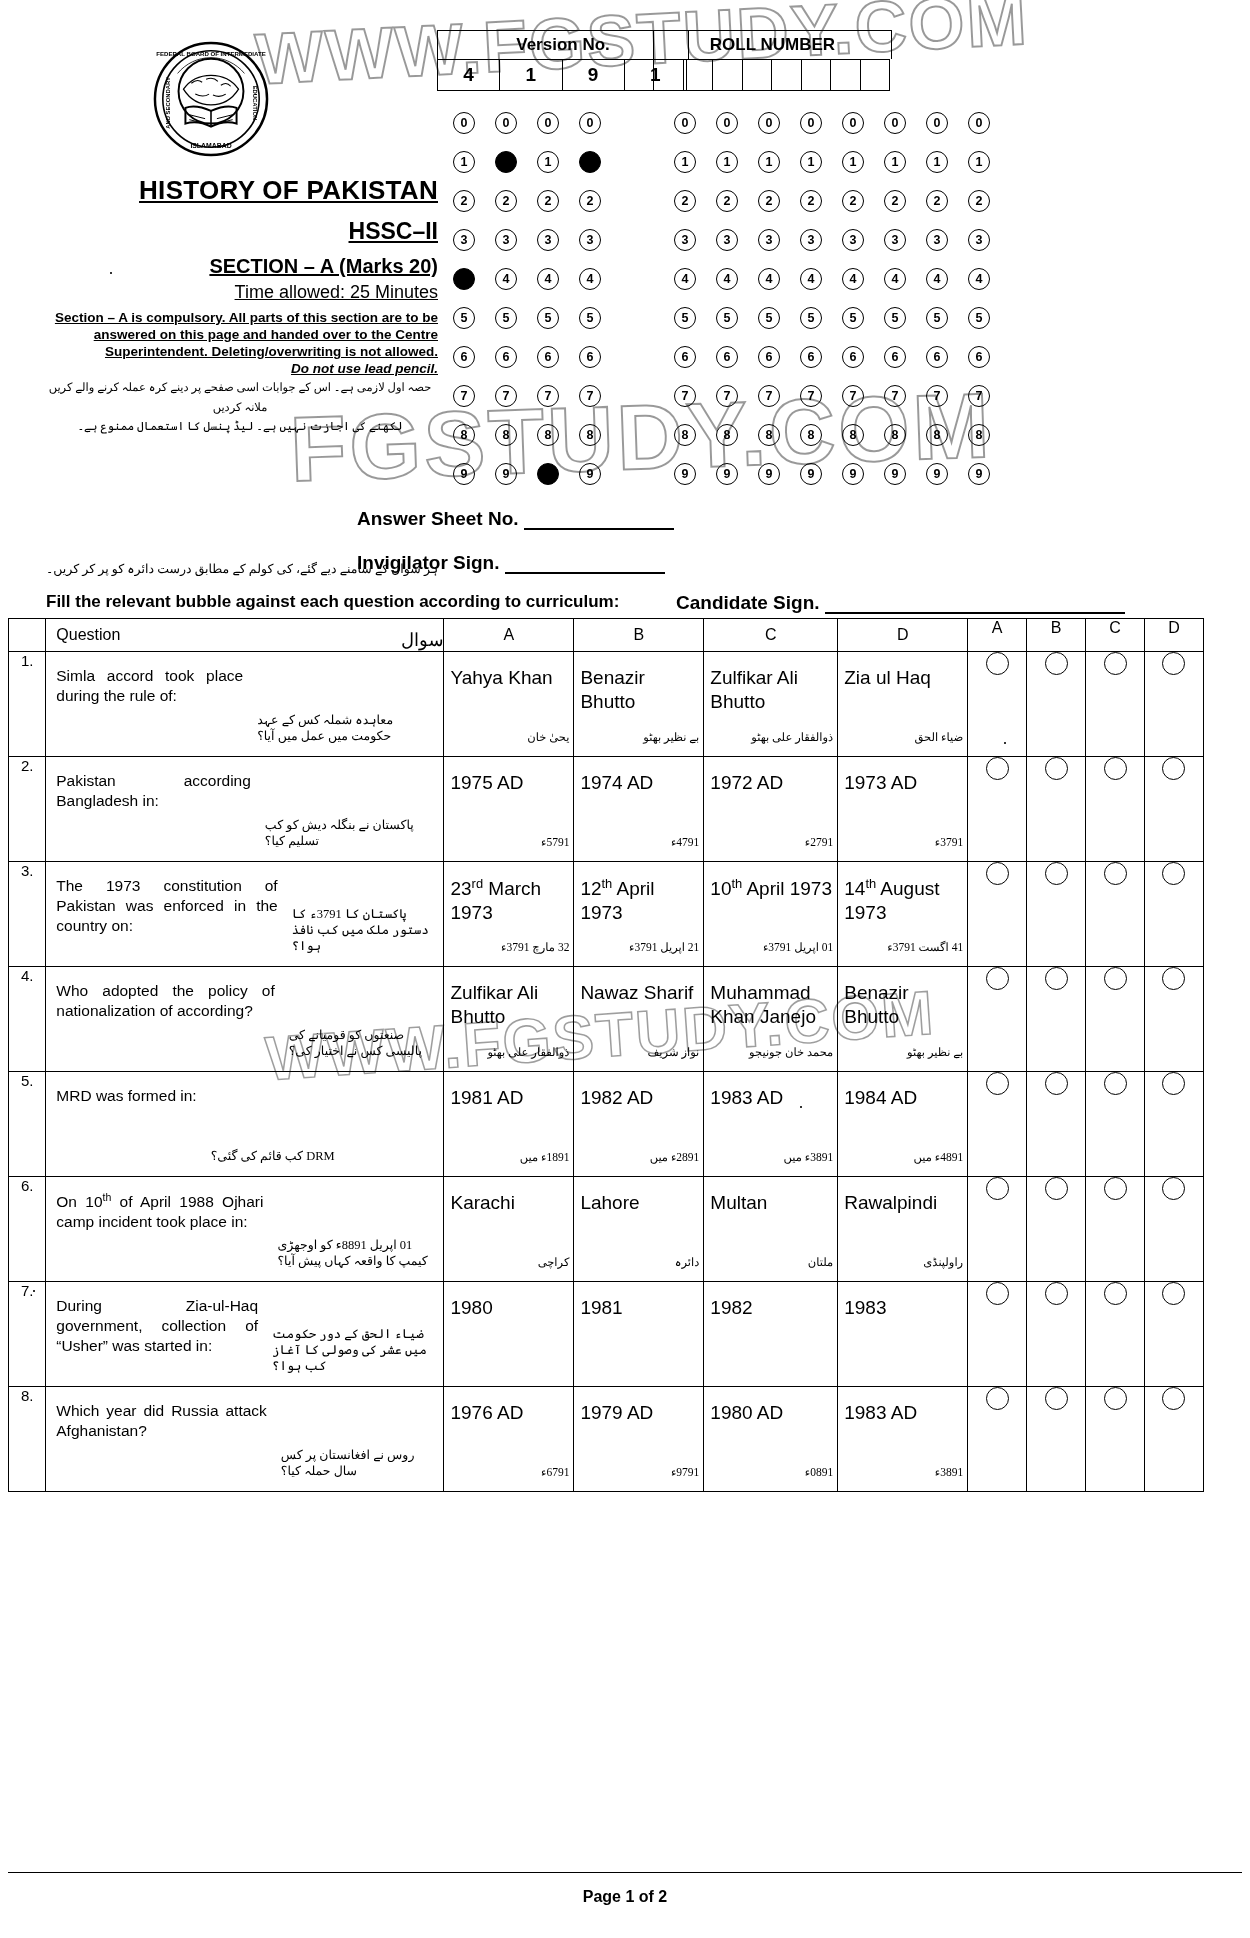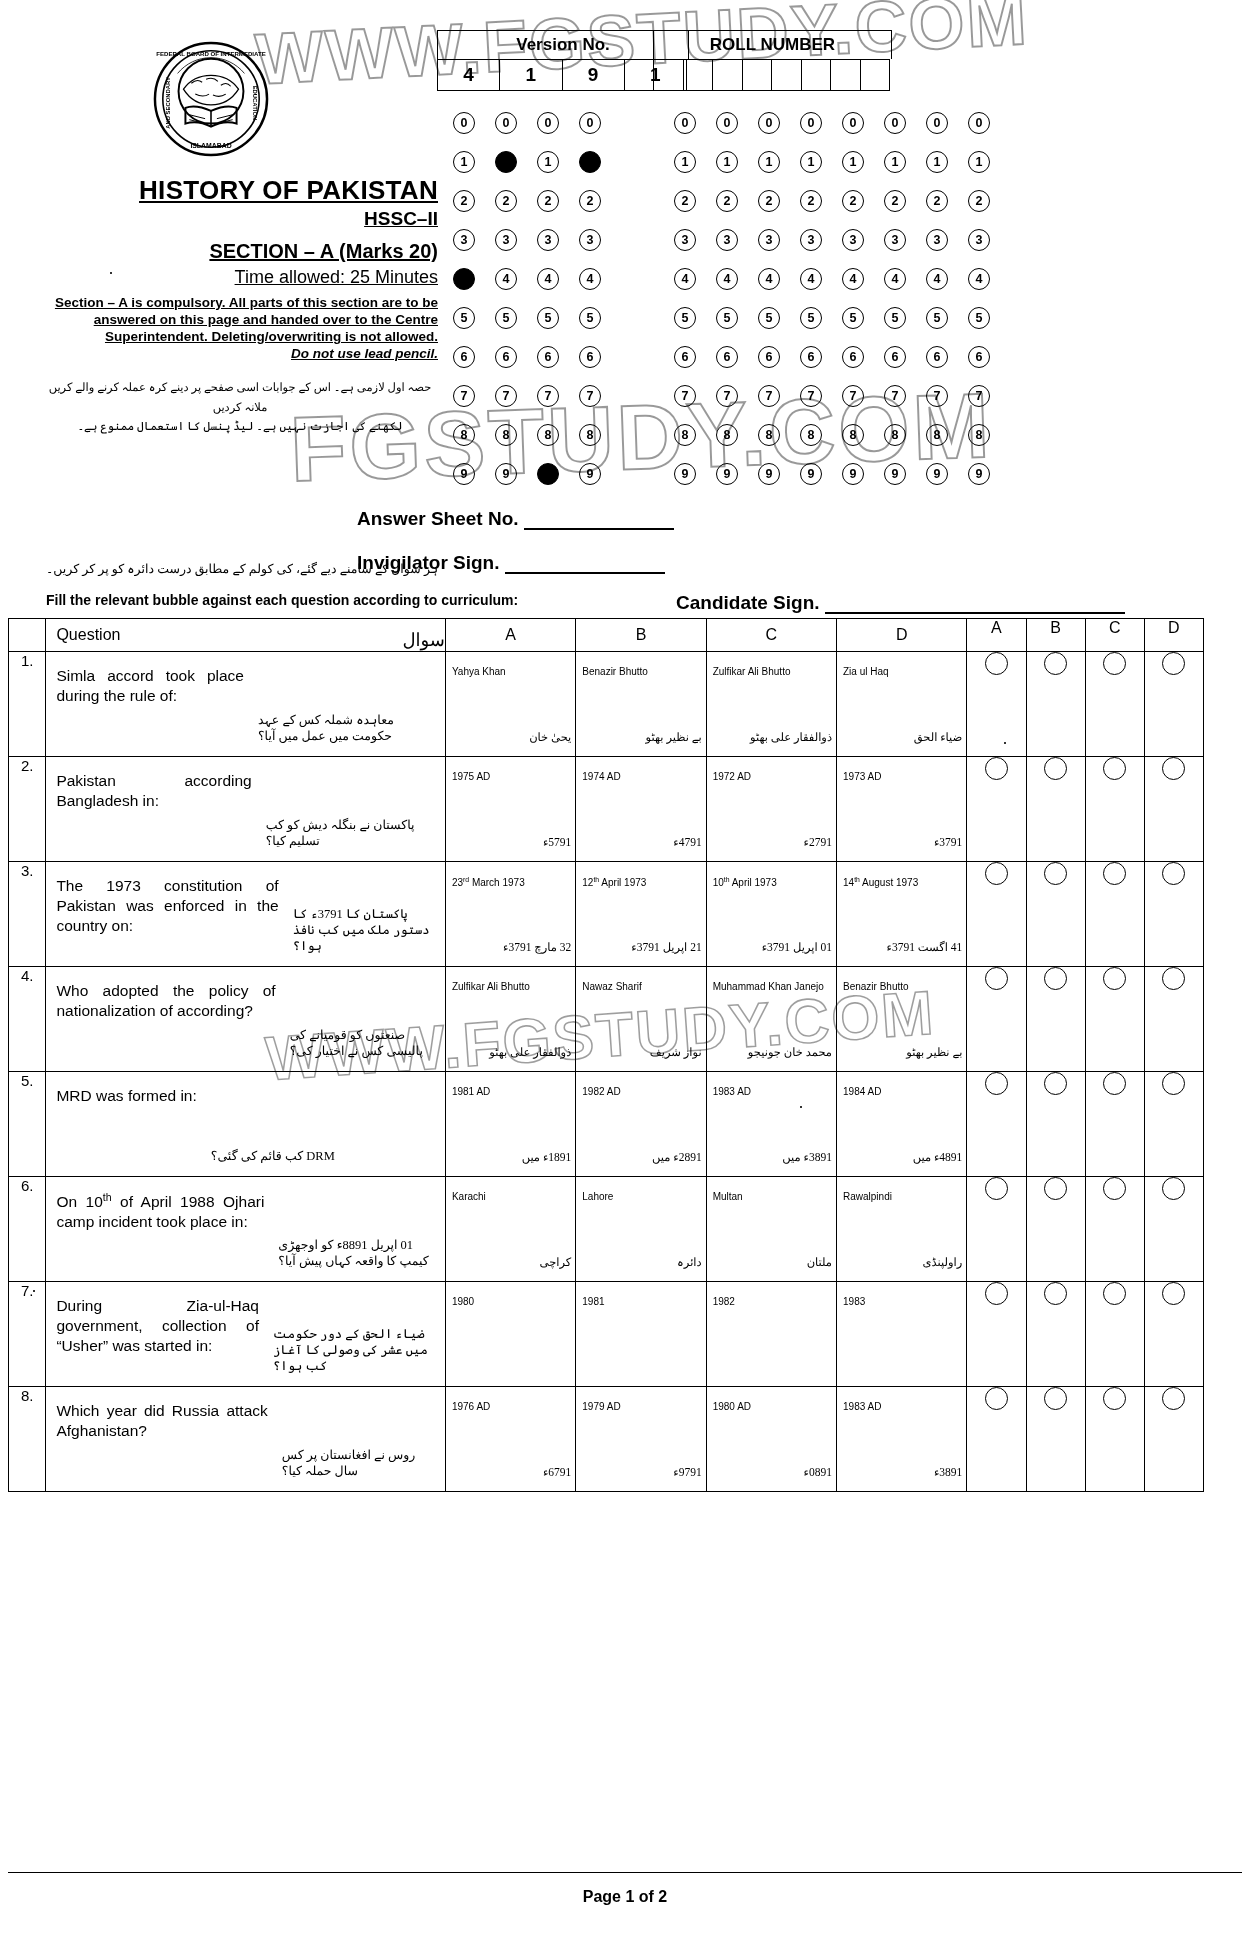--- a/index.html
+++ b/index.html
@@ -26,21 +26,21 @@
   }
   .wm1{left:255px;top:-2px;font-size:72px;letter-spacing:2px;transform:rotate(-3deg);}
   .wm2{left:290px;top:385px;font-size:92px;letter-spacing:3px;transform:rotate(-2deg);}
   .wm3{left:265px;top:1000px;font-size:62px;letter-spacing:2px;transform:rotate(-4deg);-webkit-text-stroke:1.6px rgba(0,0,0,.38);}
 
   
   .logo{position:absolute;left:152px;top:40px;width:118px;height:118px;z-index:2;}
 
   .titleblock{position:absolute;left:18px;top:175px;width:420px;text-align:right;z-index:6;text-decoration:underline;}
   .t-main{font-size:26px;font-weight:bold;letter-spacing:.3px;}
-  .t-sub{font-size:19px;font-weight:bold;margin-top:2px;}
+  .t-sub{font-size:23px;font-weight:bold;margin-top:12px;}
   .t-sec{font-size:20px;font-weight:bold;margin-top:10px;}
   .t-time{font-size:18px;margin-top:4px;}
   .t-note{font-size:13.5px;font-weight:bold;line-height:1.26;margin-top:6px;}
   .t-italic{font-size:13.5px;font-style:italic;font-weight:bold;margin-top:1px;}
 
   .urdu{font-family:"Liberation Serif",serif;direction:rtl;unicode-bidi:bidi-override;margin-top:10px;}
   .u-note{position:absolute;left:40px;top:368px;width:400px;text-align:center;font-size:11.5px;line-height:1.7;z-index:6;}
 
   
   .verbox{position:absolute;left:437px;top:30px;z-index:6;}
@@ -83,21 +83,21 @@
 
   
   .siglabel{position:absolute;font-size:19px;font-weight:bold;z-index:6;}
   .sline{display:inline-block;border-bottom:2.2px solid #000;vertical-align:bottom;}
 
   #answer-sheet-no{left:357px;top:508px;}
   #invigilator-sign{left:357px;top:552px;}
   #candidate-sign{left:676px;top:592px;}
 
   .u-fill{position:absolute;left:46px;top:551px;font-size:12.5px;z-index:6;}
-  #fill-instruction{position:absolute;left:46px;top:592px;font-size:14px;font-weight:bold;z-index:6;}
+  #fill-instruction{position:absolute;left:46px;top:592px;font-size:17px;font-weight:bold;z-index:6;}
 
   
   table.qt{
     position:absolute;left:8px;top:618px;width:1196px;
     border-collapse:collapse;z-index:6;background:transparent;
   }
   table.qt td,table.qt th{
     border:1.5px solid #000;
     padding:0;vertical-align:top;
     font-weight:normal;
@@ -107,21 +107,21 @@
 
   .c-num{width:30px;text-align:center;vertical-align:middle;font-size:15px;font-weight:bold;}
   .c-q{width:330px;}
   .c-opt{width:107px;border-left:1.5px dashed #000 !important;}
   .c-ans{width:48px;text-align:center;vertical-align:middle;border-left:1.5px dashed #000 !important;}
   .c-ans.first{border-left:1.5px solid #000 !important;}
 
   .qrow td{height:104px;}
   .qen{font-size:15.5px;line-height:1.28;padding:14px 8px 0 10px;text-align:justify;}
   .qur{font-size:12.5px;padding:6px 10px 0 6px;text-align:left;}
-  .oen{font-size:10px;line-height:1.26;padding:14px 4px 0 6px;}
+  .oen{font-size:19px;line-height:1.26;padding:14px 4px 0 6px;}
   .our{font-size:11.5px;padding:8px 4px 0 6px;text-align:right;}
   .ocell{display:flex;flex-direction:column;height:100%;}
   .ocell .oen{flex:0 0 auto;}
   .ocell .our{margin-top:auto;padding-bottom:12px;}
   .qcell{display:flex;flex-direction:row;height:100%;}
   .qcell .qur{margin-top:auto;padding-bottom:12px;text-align:left;}
 
   .abub{
     width:23px;height:23px;border-radius:50%;
     border:1.8px solid #000;margin:0 auto;box-sizing:border-box;

